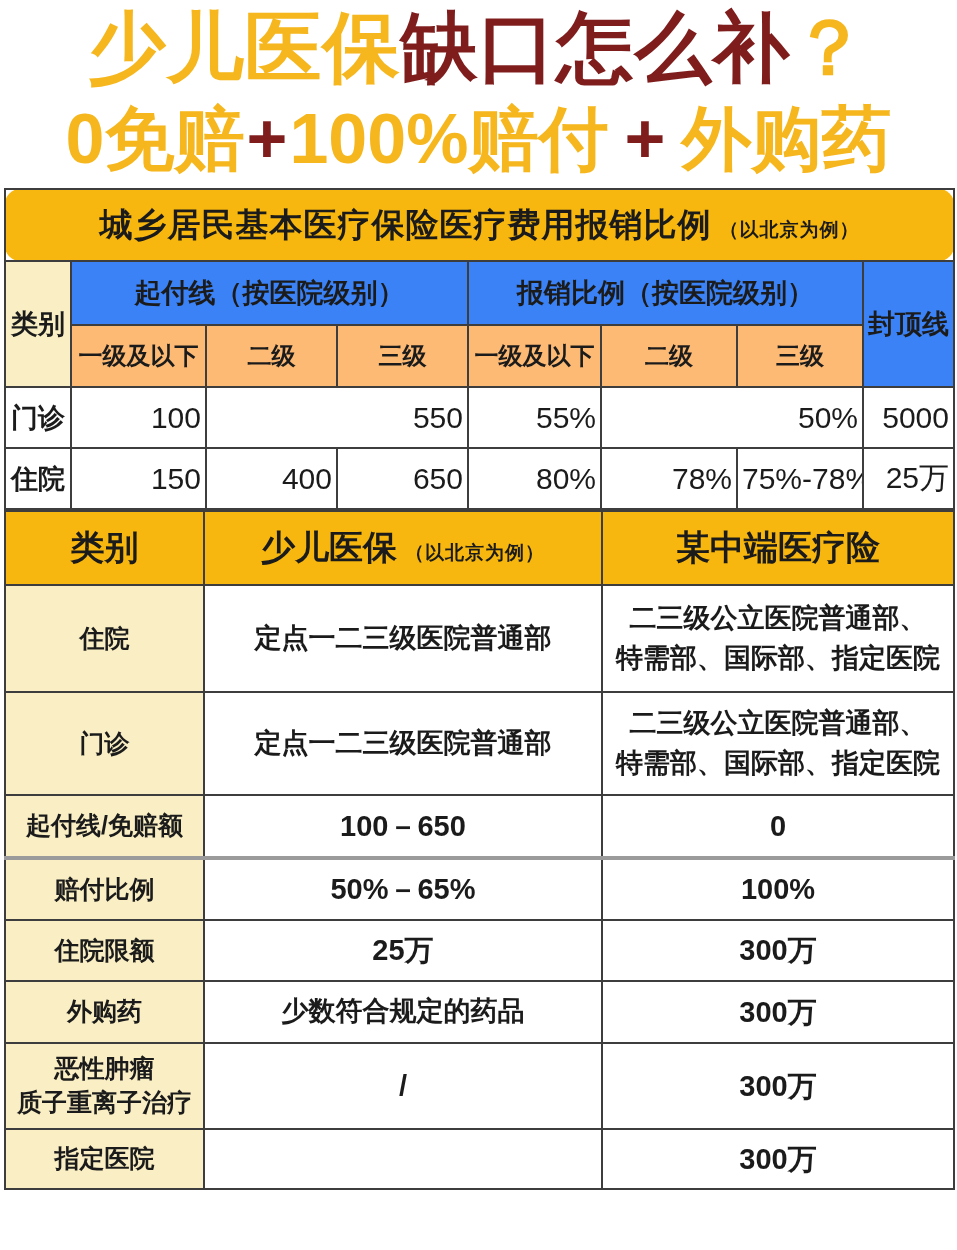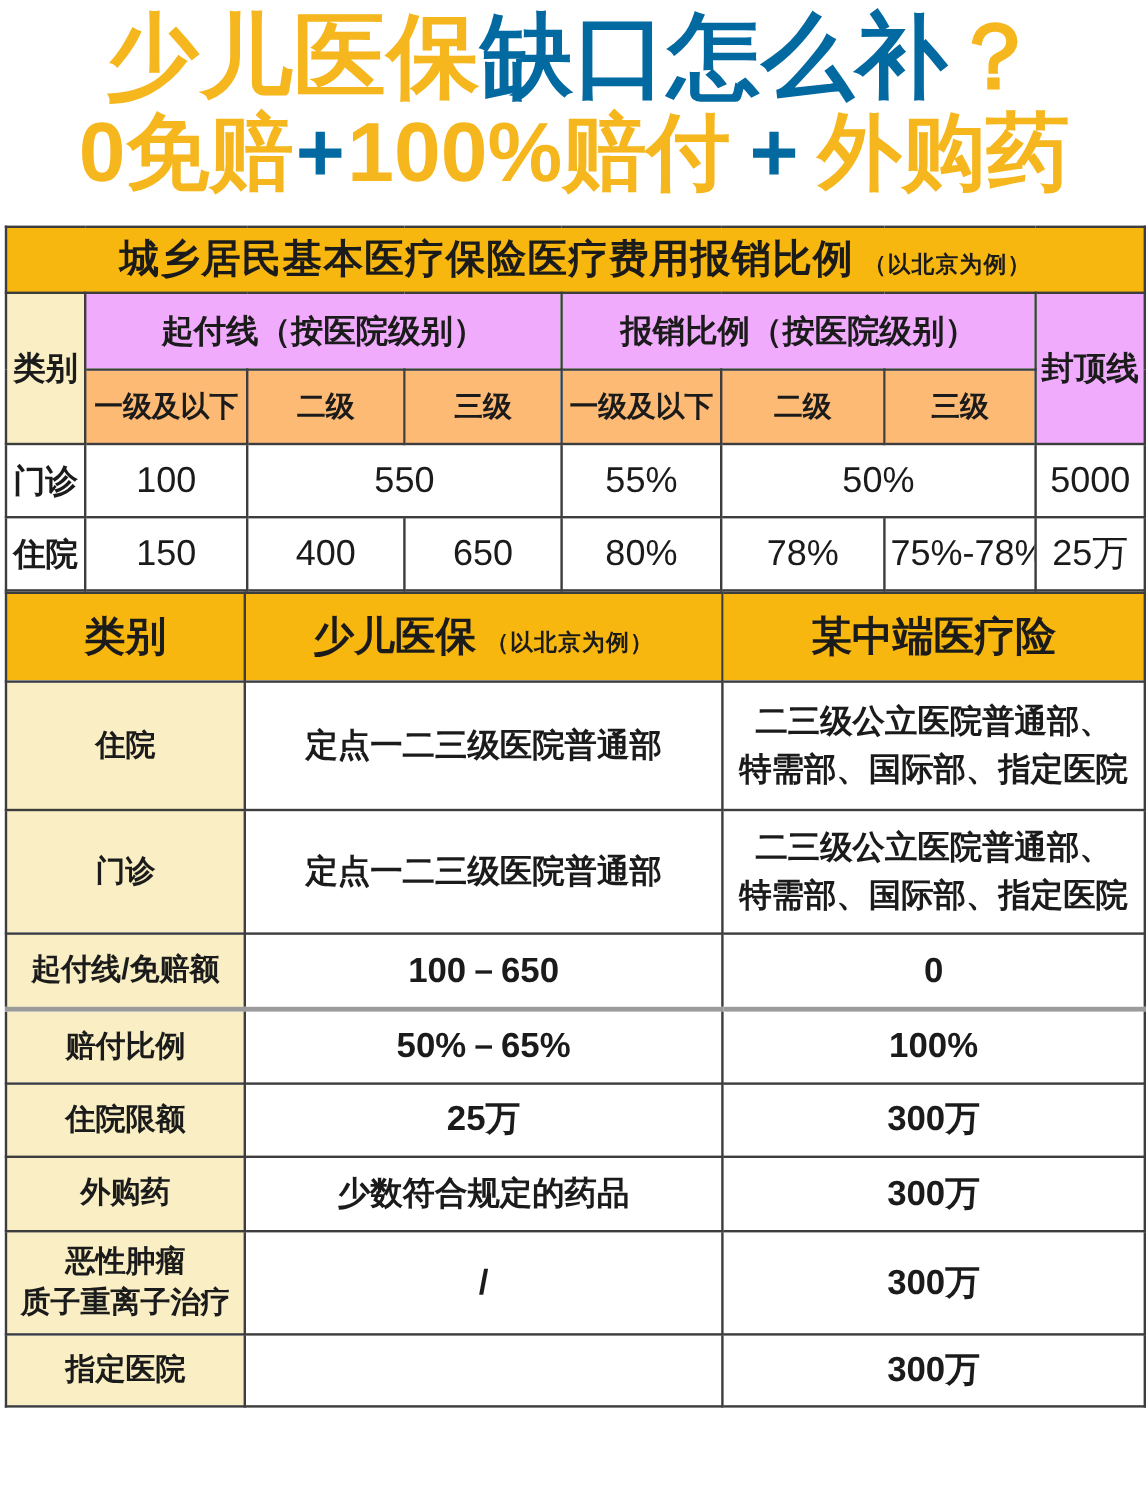--- a/index.html
+++ b/index.html
@@ -8,49 +8,49 @@
     overflow: hidden;
     background: #ffffff;
     font-family: "Liberation Sans", "DejaVu Sans", sans-serif;
     color: #1b1b1b;
   }
   .page { width: 957px; height: 1250px; }
 
   
   .title-block { height: 188px; text-align: center; padding-top: 4px; box-sizing: border-box; }
   .title-line1 { font-size: 77px; font-weight: 900; line-height: 1.13; letter-spacing: 1px; white-space: nowrap; }
-  .title-line2 { font-size: 70px; font-weight: 900; line-height: 1.05; white-space: nowrap; }
+  .title-line2 { font-size: 70px; font-weight: 900; line-height: 1.05; white-space: nowrap; margin-top: 12px; }
   .yellow { color: #F6B71E; }
-  .black  { color: #0369a1; }
+  .black  { color: #7f1d1d; }
   .plus-tight { margin: 0 2px; }
   .plus-spaced { margin: 0 16px; }
 
   
   .tbl-wrap { padding: 0 4px; }
   table { border-collapse: collapse; table-layout: fixed; width: 949px; }
   td {
     border: 2px solid #3d3d3d;
     text-align: center; vertical-align: middle;
     padding: 0 4px; box-sizing: border-box;
     color: #1b1b1b;
     overflow: hidden;
   }
   .cream { background: #FAEFC4; }
   .yellow-bg { background: #F8B70E; }
   .pre { white-space: pre-line; }
   .small-suffix { font-size: 19px; font-weight: 800; margin-left: 8px; letter-spacing: 1px; }
 
   
-  .t1 .banner-row td { height: 55px; font-size: 33px; font-weight: 800; letter-spacing: 1px; }
-  .t1 .h1 td { height: 64px; font-size: 27px; font-weight: 700; background: #f0abfc; }
+  .t1 .banner-row td { height: 72px; font-size: 33px; font-weight: 800; letter-spacing: 1px; border-radius: 15px; }
+  .t1 .h1 td { height: 64px; font-size: 27px; font-weight: 700; background: #3b82f6; }
   .t1 .h1 td.cream { background: #FAEFC4; }
   .t1 .h2 td { height: 62px; font-size: 24px; font-weight: 700; background: #fdba74; }
   .t1 .data-row td { height: 61px; background: #fff; }
   .t1 .label { font-size: 27px; font-weight: 700; }
-  .t1 .num { font-size: 30px; font-weight: 500; }
+  .t1 .num { font-size: 30px; font-weight: 500; text-align: right; }
   .t1 .cap-head { font-size: 25px; font-weight: 700; }
 
   
   .t2 .head td { height: 74px; font-size: 34px; font-weight: 800; }
   .t2 .label { font-size: 25px; font-weight: 700; line-height: 1.35; }
   .t2 .val  { font-size: 27px; font-weight: 700; line-height: 1.45; background: #fff; }
   .t2 .num  { font-size: 29px; font-weight: 700; }
   .t2 tr.gray-top td { border-top: 4px solid #9b9b9b; }
 </style>
 </head>

